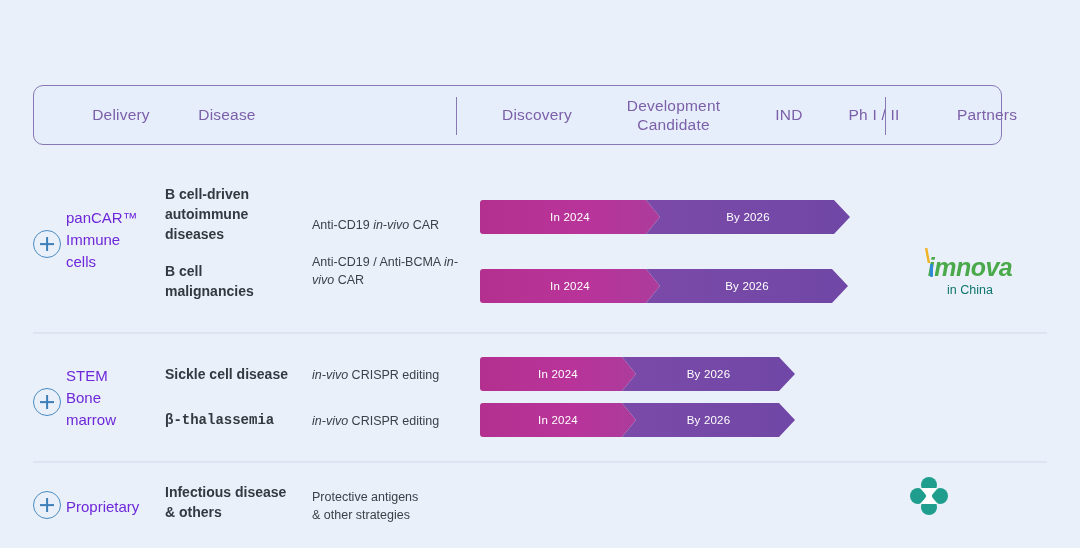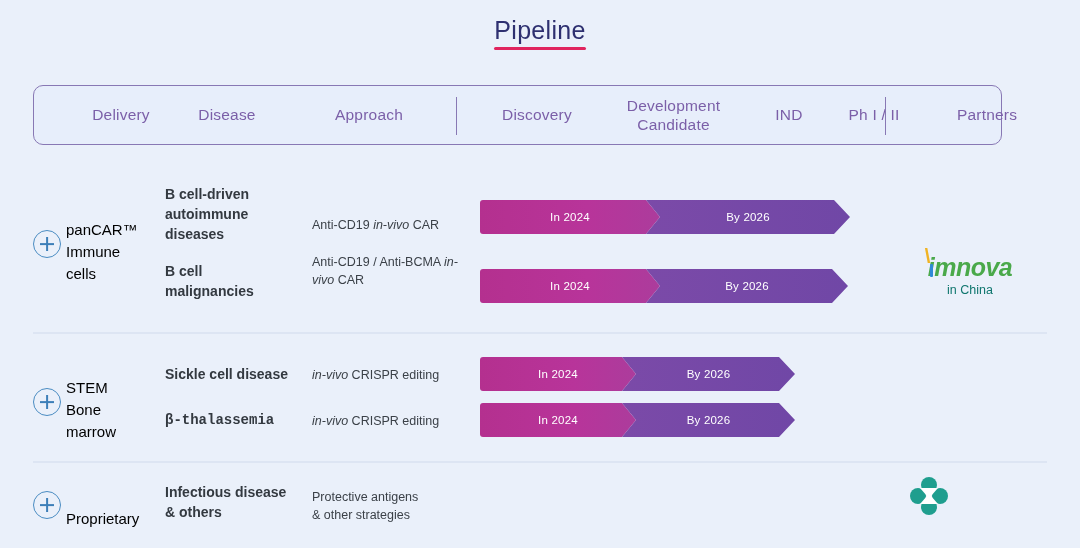--- a/index.html
+++ b/index.html
@@ -110,25 +110,24 @@
   }
   .plus-icon::after {
     top: 50%; left: 6px;
     height: 1.8px; width: 14px;
     transform: translateY(-50%);
   }
 
   .delivery-label {
     position: absolute;
     left: 66px;
-    color: #000000;
+    color: #6d28d9;
     font-size: 15px;
     line-height: 1.45;
     white-space: pre-line;
-    margin-top: 12px;
   }
 
   .disease-label {
     position: absolute;
     left: 165px;
     width: 140px;
     color: #333940;
     font-size: 14px;
     font-weight: bold;
     line-height: 1.42;
@@ -220,30 +219,28 @@
     font-weight: bold;
     color: #0d0d0d;
     letter-spacing: -.3px;
   }
 </style>
 </head>
 <body>
 
 <div class="title-wrap">
   <div class="title">
-    <span>Pipeline</span>
     <span class="title-underline"></span>
   </div>
 </div>
 
 <div class="header-box">
   <div class="header-inner">
     <div class="hdr hdr-delivery">Delivery</div>
     <div class="hdr hdr-disease">Disease</div>
-    <div class="hdr hdr-approach">Approach</div>
     <div class="vdiv vdiv-1"></div>
     <div class="hdr hdr-discovery">Discovery</div>
     <div class="hdr hdr-devcand">Development
 Candidate</div>
     <div class="hdr hdr-ind">IND</div>
     <div class="hdr hdr-phi">Ph I / II</div>
     <div class="vdiv vdiv-2"></div>
     <div class="hdr hdr-partners">Partners</div>
   </div>
 </div>

